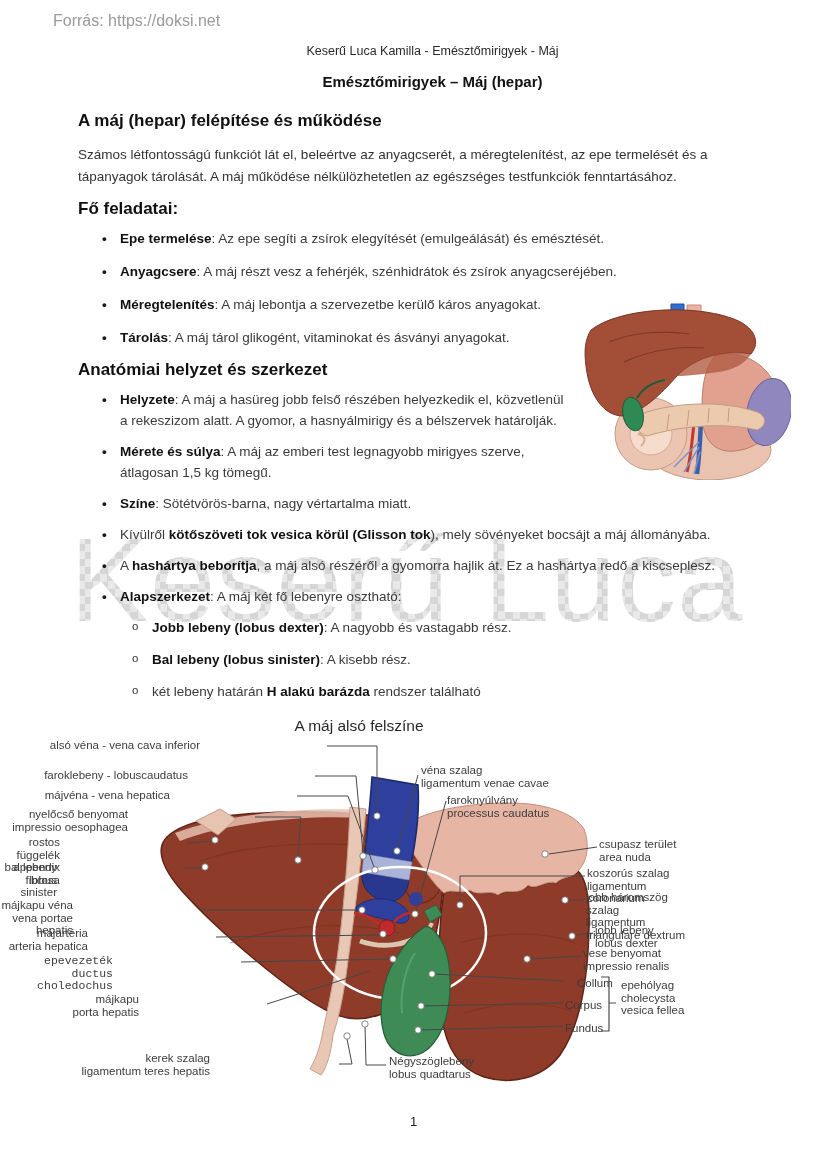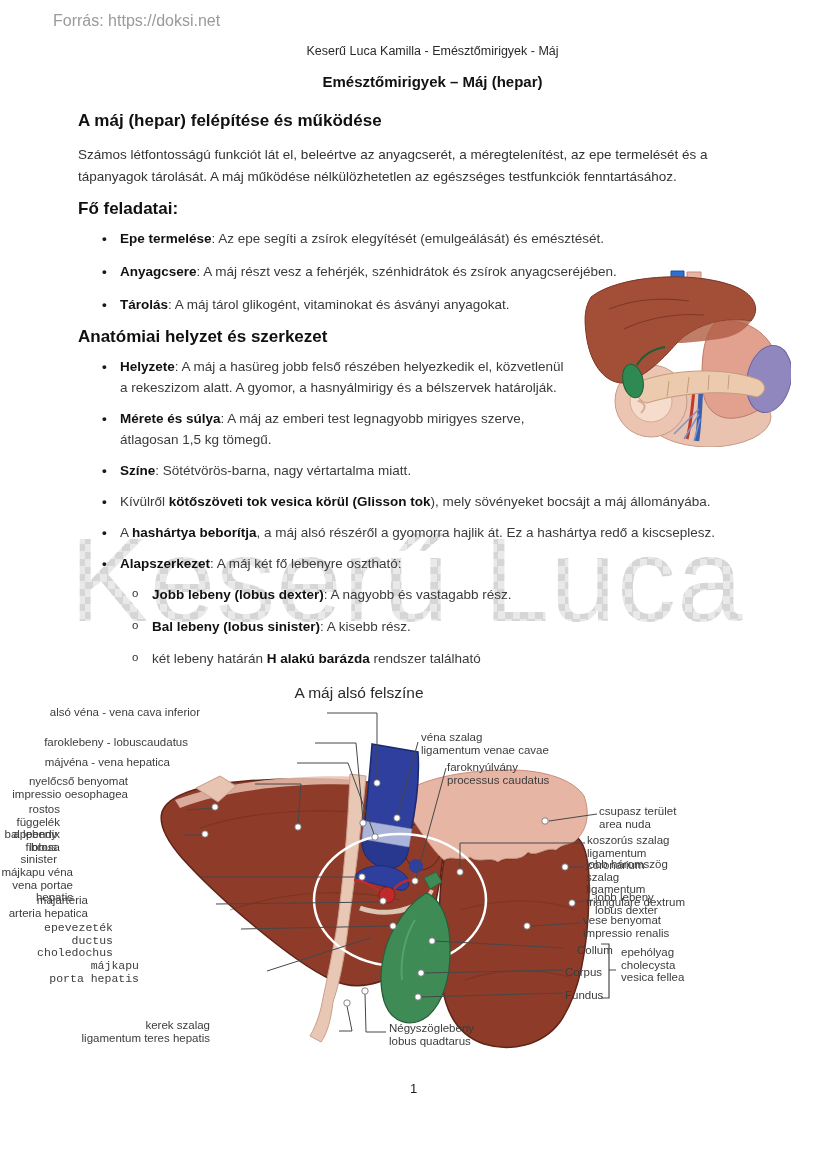--- a/index.html
+++ b/index.html
@@ -53,20 +53,21 @@
     <div class="byline">Keserű Luca Kamilla  -  Emésztőmirigyek - Máj</div>
     <div class="doc-title">Emésztőmirigyek – Máj (hepar)</div>
 
     <h1>A máj (hepar) felépítése és működése</h1>
     <p class="body-p">Számos létfontosságú funkciót lát el, beleértve az anyagcserét, a méregtelenítést, az epe termelését és a tápanyagok tárolását. A máj működése nélkülözhetetlen az egészséges testfunkciók fenntartásához.</p>
 
     <h2>Fő feladatai:</h2>
     <ul class="blist">
       <li><span></span><b>Epe termelése</b><span>: Az epe segíti a zsírok elegyítését (emulgeálását) és emésztését.</span></li>
       <li><span></span><b>Anyagcsere</b><span>: A máj részt vesz a fehérjék, szénhidrátok és zsírok anyagcseréjében.</span></li>
+      <li><span></span><b>Méregtelenítés</b><span>: A máj lebontja a szervezetbe kerülő káros anyagokat.</span></li>
       <li><span></span><b>Tárolás</b><span>: A máj tárol glikogént, vitaminokat és ásványi anyagokat.</span></li>
     </ul>
 
     <svg class="illustration" viewBox="0 0 212 178" aria-hidden="true">
       <ellipse cx="130" cy="148" rx="62" ry="30" fill="#eac2b0" stroke="#c89a86"></ellipse>
       <path d="M138,52 C170,48 196,68 199,96 C202,124 184,146 156,149 C138,151 126,140 124,122 C122,100 122,66 138,52 Z" fill="#e2a18f" stroke="#bd7c69"></path>
       <ellipse cx="190" cy="110" rx="22" ry="34" fill="#8f87bd" stroke="#6d63a0" transform="rotate(12 190 110)"></ellipse>
       <circle cx="72" cy="132" r="36" fill="#ecc4b2" stroke="#c89a86"></circle>
       <circle cx="72" cy="132" r="21" fill="#f6dccd" stroke="#d8ab95"></circle>
       <path d="M60,120 q8,6 0,12 q10,4 2,12" fill="none" stroke="#d8ab95" stroke-width="2"></path>
@@ -199,21 +200,21 @@
     <div class="dl r" style="top:123px;right:640px;">rostos függelék
 appendix fibrosa</div>
     <div class="dl r" style="top:148px;right:643px;">bal lebeny
 lobus sinister</div>
     <div class="dl r" style="top:186px;right:627px;">májkapu véna
 vena portae hepatis</div>
     <div class="dl r" style="top:214px;right:612px;">májartéria
 arteria hepatica</div>
     <div class="dl r" style="top:242px;right:587px;font-family:Liberation Mono, monospace;">epevezeték
 ductus choledochus</div>
-    <div class="dl r" style="top:280px;right:561px;font-family:Liberation Mono, monospace;">májkapu
+    <div class="dl r" style="top:280px;right:561px;">májkapu
 porta hepatis</div>
     <div class="dl r" style="top:339px;right:490px;">kerek szalag
 ligamentum teres hepatis</div>
     <div class="dl" style="top:51px;left:421px;">véna szalag
 ligamentum venae cavae</div>
     <div class="dl" style="top:81px;left:447px;">faroknyúlvány
 processus caudatus</div>
     <div class="dl" style="top:342px;left:389px;">Négyszöglebeny
 lobus quadtarus</div>
     <div class="dl" style="top:125px;left:599px;">csupasz terület

